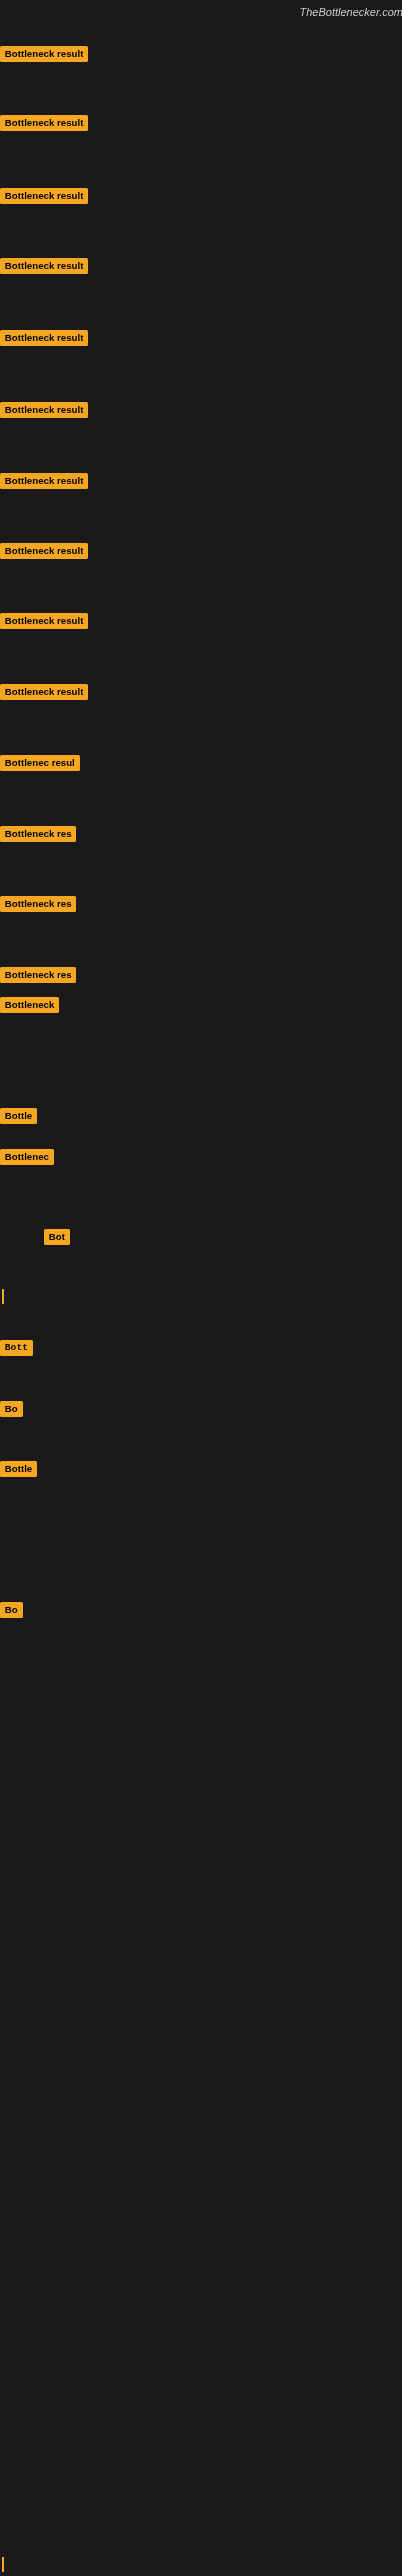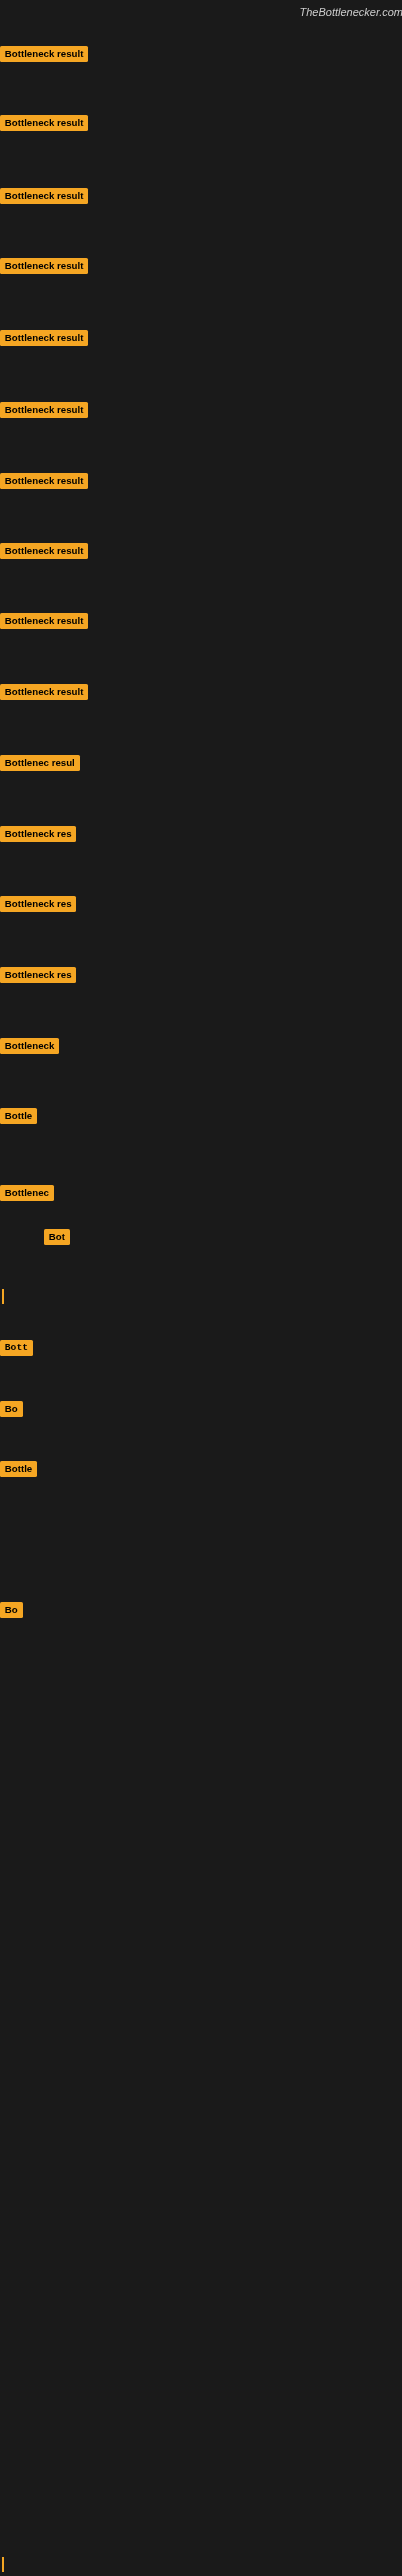--- a/index.html
+++ b/index.html
@@ -53,23 +53,23 @@
 <div class="result-row" style="top: 330px; left: 0px;"><span class="bottleneck-badge" style="max-width: 121px;">Bottleneck result</span></div>
 <div class="result-row" style="top: 402px; left: 0px;"><span class="bottleneck-badge" style="max-width: 119px;">Bottleneck result</span></div>
 <div class="result-row" style="top: 473px; left: 0px;"><span class="bottleneck-badge" style="max-width: 119px;">Bottleneck result</span></div>
 <div class="result-row" style="top: 543px; left: 0px;"><span class="bottleneck-badge" style="max-width: 121px;">Bottleneck result</span></div>
 <div class="result-row" style="top: 613px; left: 0px;"><span class="bottleneck-badge" style="max-width: 117px;">Bottleneck result</span></div>
 <div class="result-row" style="top: 684px; left: 0px;"><span class="bottleneck-badge" style="max-width: 115px;">Bottleneck result</span></div>
 <div class="result-row" style="top: 755px; left: 0px;"><span class="bottleneck-badge" style="max-width: 107px;">Bottlenec resul</span></div>
 <div class="result-row" style="top: 826px; left: 0px;"><span class="bottleneck-badge" style="max-width: 97px;">Bottleneck res</span></div>
 <div class="result-row" style="top: 896px; left: 0px;"><span class="bottleneck-badge" style="max-width: 90px;">Bottleneck res</span></div>
 <div class="result-row" style="top: 967px; left: 0px;"><span class="bottleneck-badge" style="max-width: 85px;">Bottleneck res</span></div>
-<div class="result-row" style="top: 1038px; left: 0px;"><span class="bottleneck-badge" style="max-width: 72px;">Bottleneck</span></div>
+<div class="result-row" style="top: 997px; left: 0px;"><span class="bottleneck-badge" style="max-width: 72px;">Bottleneck</span></div>
 <div class="result-row" style="top: 1108px; left: 0px;"><span class="bottleneck-badge" style="max-width: 44px;">Bottle</span></div>
-<div class="result-row" style="top: 1185px; left: 0px; text-align: right;"><span class="bottleneck-badge" style="max-width: 60px;">Bottlenec</span></div>
+<div class="result-row" style="top: 1149px; left: 0px; text-align: right;"><span class="bottleneck-badge" style="max-width: 60px;">Bottlenec</span></div>
 <div class="result-row" style="top: 1229px; left: 0px; margin-left: 44px;"><span class="bottleneck-badge" style="max-width: 28px;">Bot</span></div>
 <div class="result-row" style="top: 1288px; left: 0px;"><div style="display: inline-block; width: 2.4px; height: 14.5px; background-color: rgb(245, 166, 35); margin-left: 1.6px; vertical-align: middle;"></div></div>
 <div class="result-row" style="top: 1340px; left: 0px;"><span class="bottleneck-badge" style="max-width: 34px; font-family: Liberation Mono, monospace;">Bott</span></div>
 <div class="result-row" style="top: 1401px; left: 0px;"><span class="bottleneck-badge" style="max-width: 22.5px;">Bo</span></div>
 <div class="result-row" style="top: 1461px; left: 0px;"><span class="bottleneck-badge" style="max-width: 44px;">Bottle</span></div>
 <div class="result-row" style="top: 1602px; left: 0px;"><span class="bottleneck-badge" style="max-width: 22.5px;">Bo</span></div>
 <div class="result-row" style="top: 2556px; left: 0px;"><div style="display: inline-block; width: 2.4px; height: 14.5px; background-color: rgb(245, 166, 35); margin-left: 1.6px; vertical-align: middle;"></div></div>
 
 
 </body></html>

